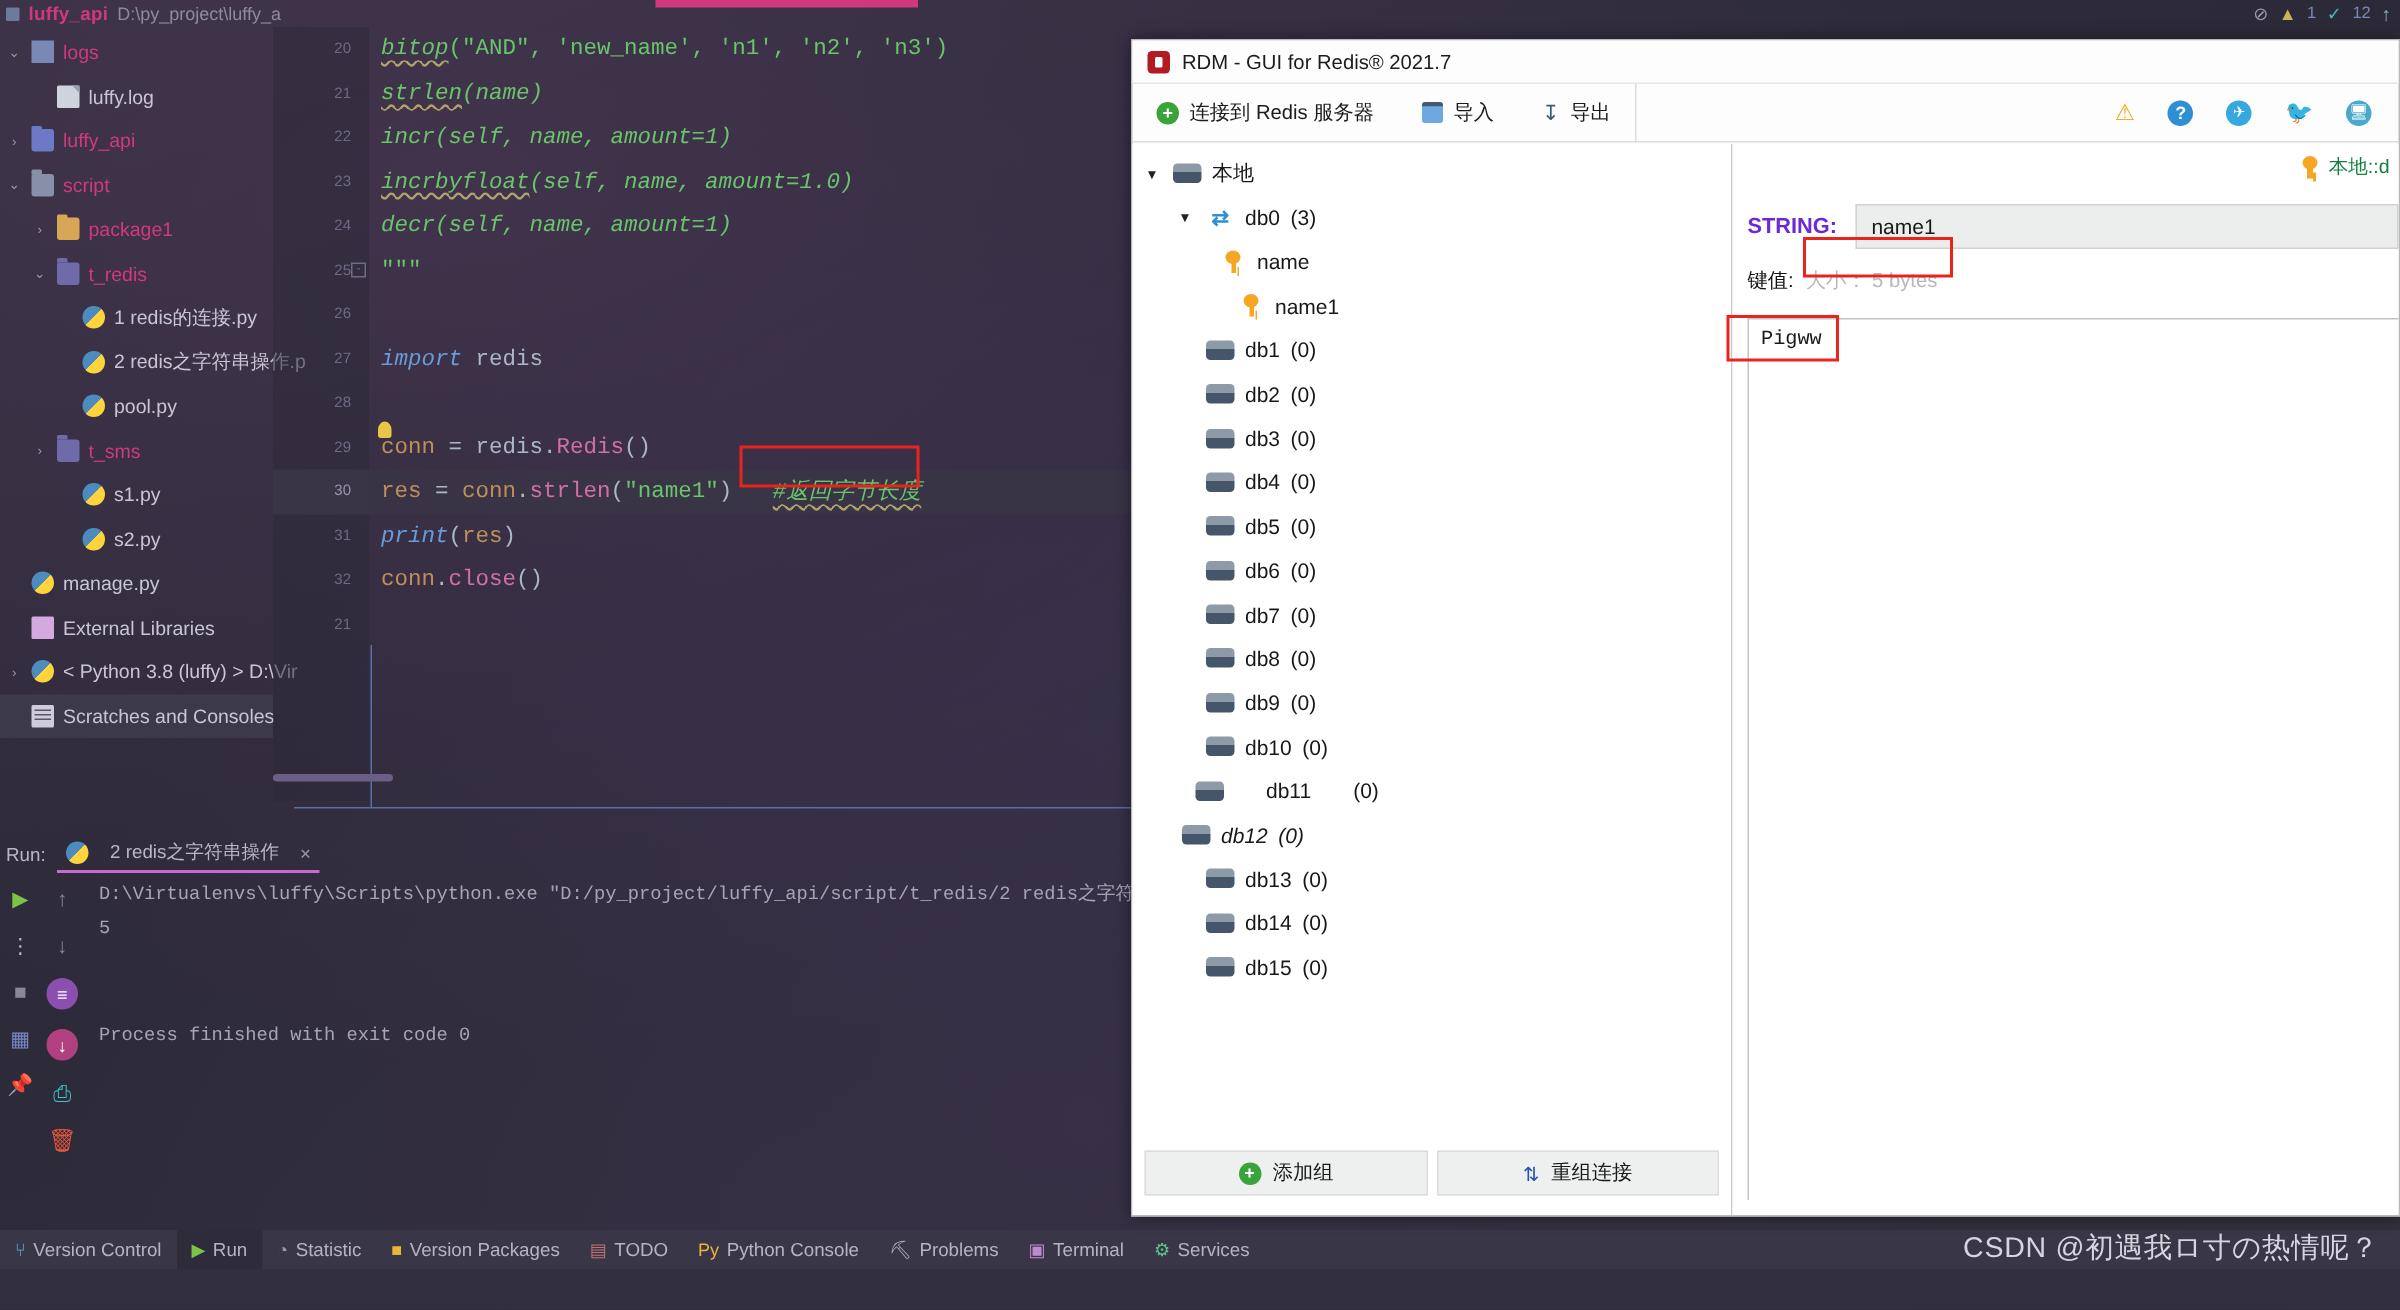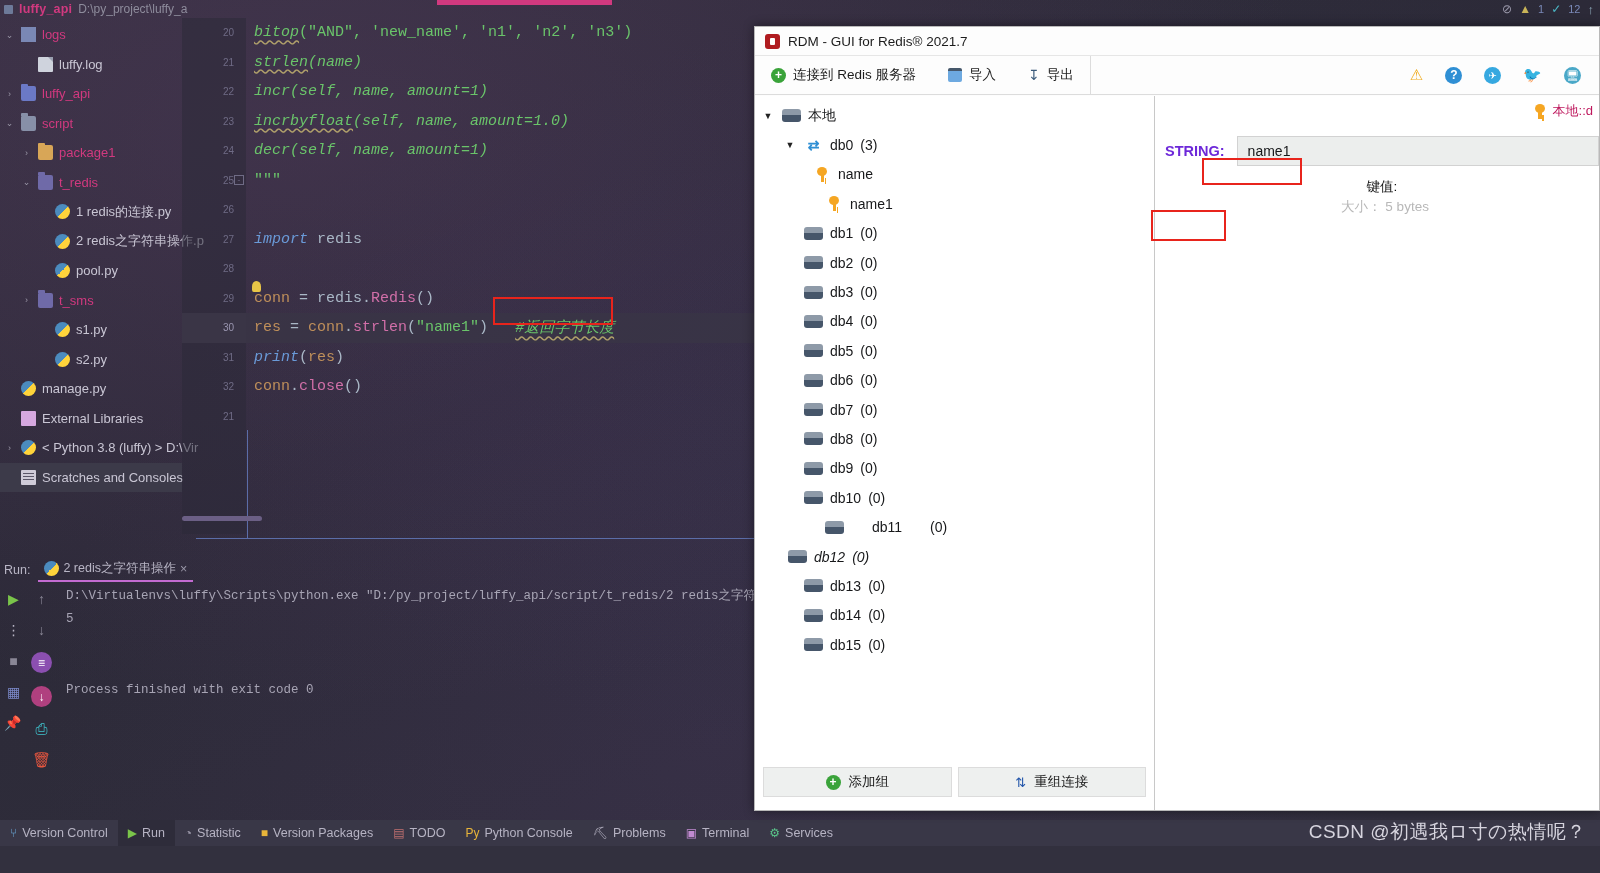--- a/index.html
+++ b/index.html
@@ -85,21 +85,21 @@
   #editor-scroll{ position:absolute; left:182px; top:516px; width:80px; height:5px;
      background:#6b5f85; border-radius:3px;}
 
   
   .redbox{ position:absolute; border:2.5px solid #e8241c; pointer-events:none; }
 
   
   #runpanel{ position:absolute; left:0; top:556px; width:840px; height:260px; }
   #runhdr{ height:28px; display:flex; align-items:center; gap:8px; font-size:12.5px;
      color:#b9b6c6; padding-left:4px; }
-  #runtab{ display:flex; align-items:center; gap:4px; padding:2px 6px 3px 6px;
+  #runtab{ display:flex; align-items:center; gap:14px; padding:2px 6px 3px 6px;
      border-bottom:2.5px solid #c36bd1; }
   #runbody{ position:absolute; left:56px; top:28px; right:0; bottom:0;
      font-family:"Liberation Mono", monospace; font-size:12.5px; color:#a7a4b4;}
   .rl{ height:23px; display:flex; align-items:center; padding-left:10px; white-space:pre; }
   #runtools{ position:absolute; left:0; top:28px; width:27px; bottom:0;
      display:flex; flex-direction:column; align-items:center; gap:13px; padding-top:6px;}
   #runtools2{ position:absolute; left:27px; top:28px; width:29px; bottom:0;
      display:flex; flex-direction:column; align-items:center; gap:13px; padding-top:6px;}
   .tbtn{ width:18px; height:18px; display:flex; align-items:center; justify-content:center;
      font-size:14px; }
@@ -167,27 +167,27 @@
   .tcount{ color:#17181a; }
   #rdm-tree-btns{ position:absolute; left:0; bottom:0; width:100%; height:56px;
      display:flex; align-items:center; justify-content:center; gap:6px; padding:0 8px; }
   .treebtn{ flex:1; height:30px; background:#eef0ef; border:1px solid #dcdcdc;
      display:flex; align-items:center; justify-content:center; gap:8px;
      font-size:13.5px; color:#1a1a1a; }
   .reorder-ico{ color:#2255aa; font-size:13px; }
 
   #rdm-right{ flex:1; position:relative; background:#fff; }
   #rdm-keyhdr{ height:30px; display:flex; align-items:center; justify-content:flex-end;
-     padding-right:6px; gap:4px; font-size:13px; color:#be185d; }
+     padding-right:6px; gap:4px; font-size:13px; color:#15803d; }
   #rdm-keyrow{ display:flex; align-items:center; gap:12px; padding:10px 0 0 10px; }
   #str-label{ font-size:14.5px; font-weight:bold; color:#6d28d9; }
   #keyname-field{ flex:1; height:30px; background:#eceeed; border:1px solid #d2d2d2;
      display:flex; align-items:center; padding-left:10px; font-size:14px; color:#17181a; }
   #rdm-sizerow{ display:flex; align-items:center; gap:2px; padding:12px 0 0 10px;
-     font-size:13.5px; color:#111;flex-direction:column; }
+     font-size:13.5px; color:#111; }
   #size-text{ color:#b8b8b8; padding-left:6px; }
   #value-area{ position:absolute; left:10px; top:116px; right:0; bottom:10px;
      border-left:1px solid #c4c4c4; border-top:1px solid #c4c4c4;
      font-family:"Liberation Mono", monospace; font-size:13.5px; color:#17181a;
      padding:6px 0 0 8px; }
 </style>
 </head>
 <body>
 
 <div id="ide">
@@ -514,21 +514,21 @@
             <span class="db-ico"></span>
             <span>db9</span>
             <span class="tcount">(0)</span>
           </div>
           <div class="tnode" style="padding-left: 28px;">
             <span class="tarrow"></span>
             <span class="db-ico"></span>
             <span>db10</span>
             <span class="tcount">(0)</span>
           </div>
-          <div class="tnode" style="padding-left: 28px; gap: 28px;">
+          <div class="tnode" style=" gap: 28px;">
             <span class="tarrow"></span>
             <span class="db-ico"></span>
             <span>db11</span>
             <span class="tcount">(0)</span>
           </div>
           <div class="tnode" style="padding-left: 12px; font-style: italic;">
             <span class="tarrow"></span>
             <span class="db-ico"></span>
             <span>db12</span>
             <span class="tcount">(0)</span>
@@ -570,17 +570,18 @@
         <span>本地::d</span>
       </div>
       <div id="rdm-keyrow">
         <span id="str-label">STRING:</span>
         <span id="keyname-field">name1</span>
       </div>
       <div id="rdm-sizerow">
         <span>键值:</span>
         <span id="size-text">大小： 5 bytes</span>
       </div>
+      <div id="value-area">Pigww</div>
       <div class="redbox" style="left:47px;top:62px;width:100px;height:27px;"></div>
       <div class="redbox" style="left:-4px;top:114px;width:75px;height:31px;"></div>
     </div>
   </div>
 </div>
 
 </body></html>

